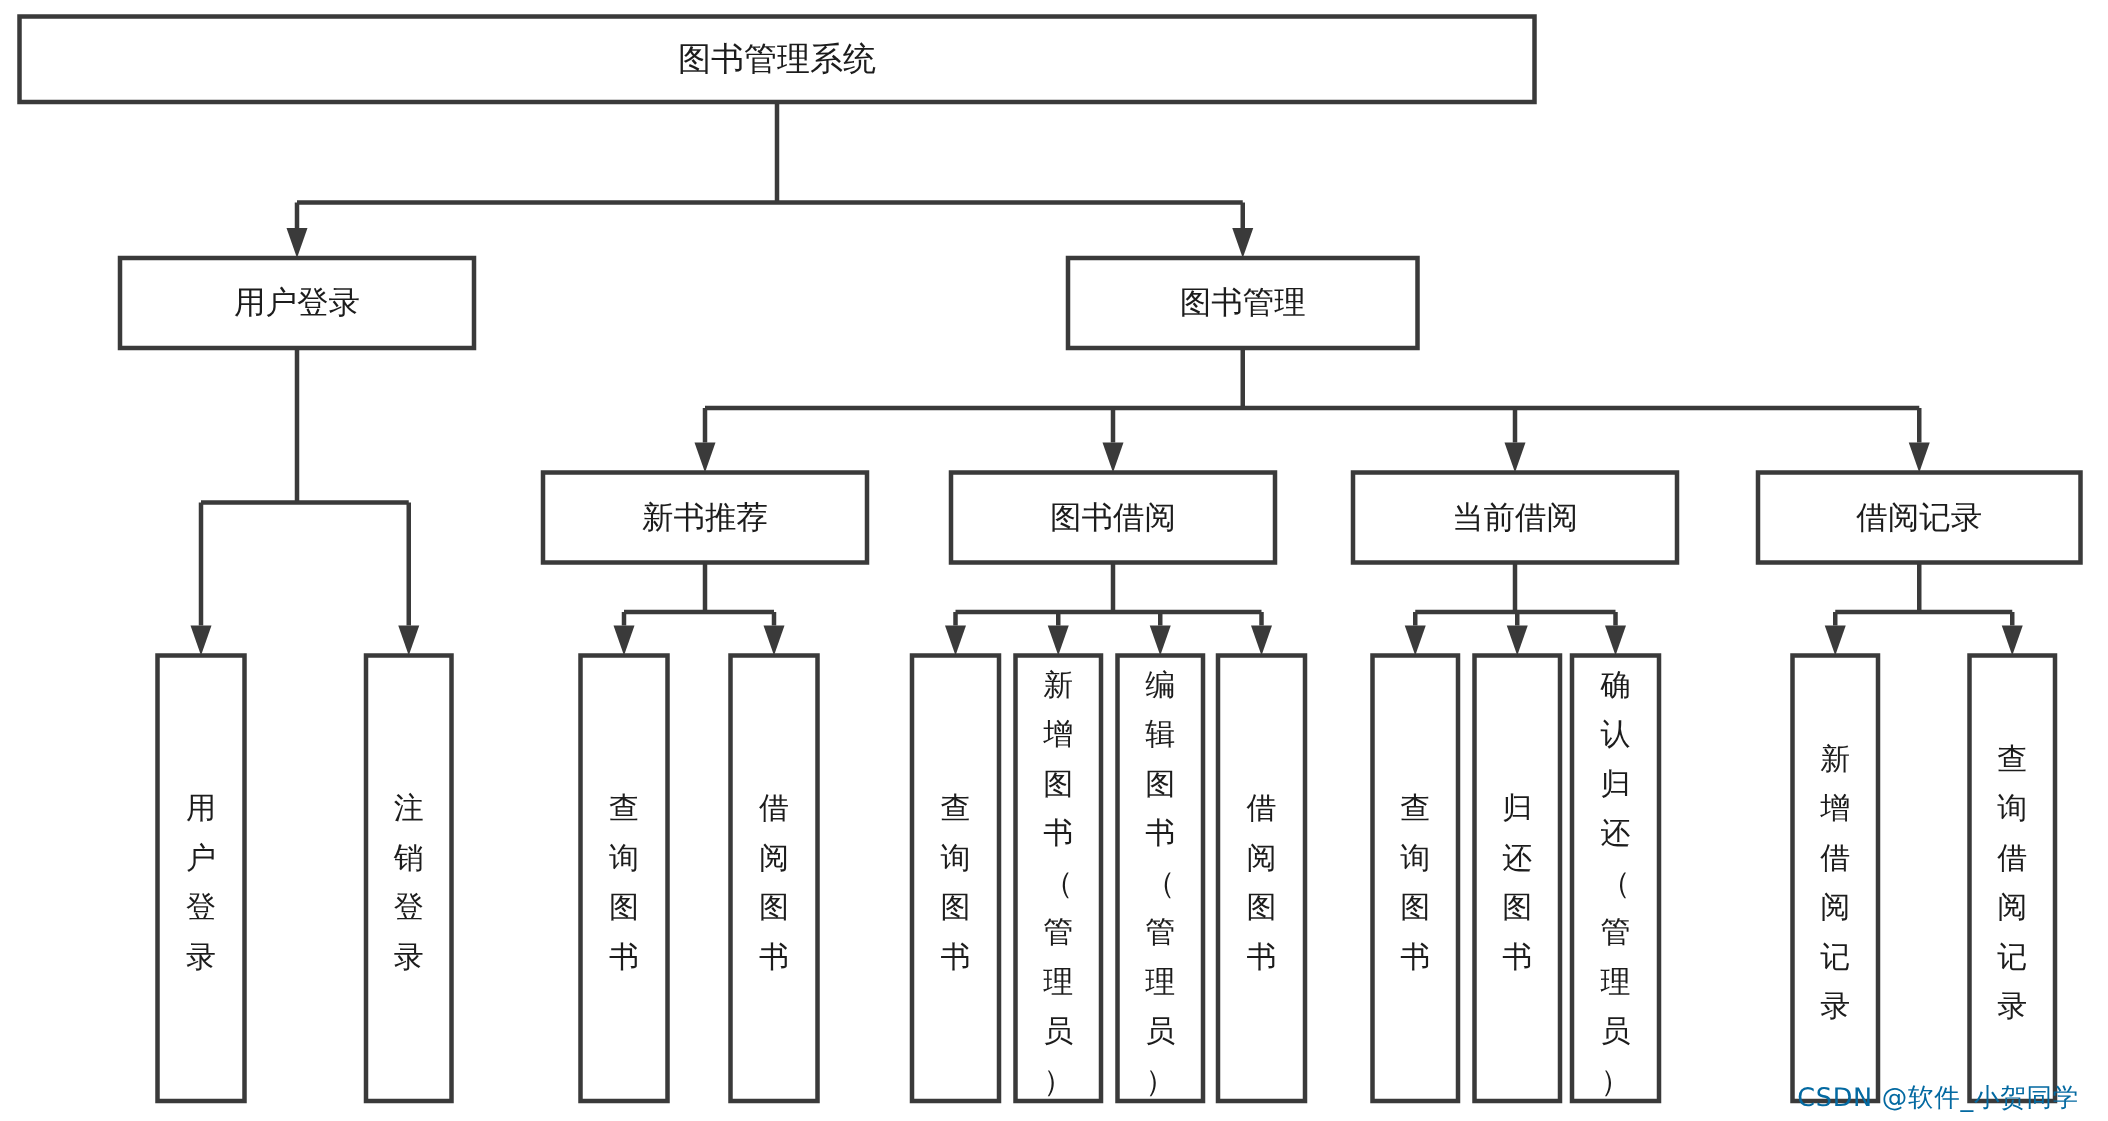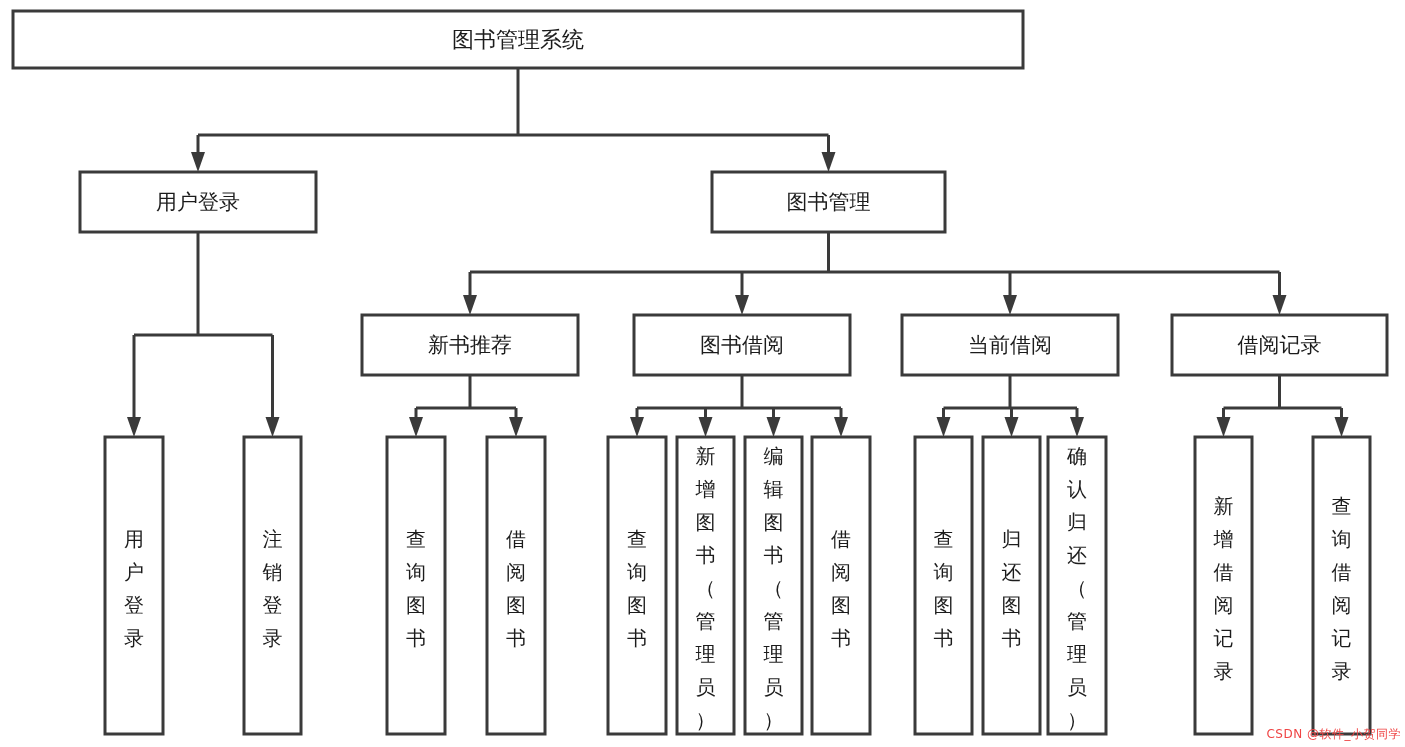--- a/index.html
+++ b/index.html
@@ -57,25 +57,25 @@
     font-size: 22px;
   }
   .leaf-label {
     font-family: "DejaVu Sans", "Liberation Sans", sans-serif;
     font-size: 20px;
     fill: #1c1c1c;
     text-anchor: middle;
   }
   .watermark {
     position: absolute;
-    right: 4px;
+    right: 19px;
     bottom: 4px;
     font-family: "DejaVu Sans", "Liberation Sans", sans-serif;
-    font-size: 12px;
-    color: #ef4444;
+    font-size: 17px;
+    color: #0369a1;
     white-space: nowrap;
     letter-spacing: 0.5px;
   }
 </style>
 </head>
 <body>
 
 <div id="diagram-root">
 
   <svg class="diagram-canvas" viewBox="0 0 1405 747">

